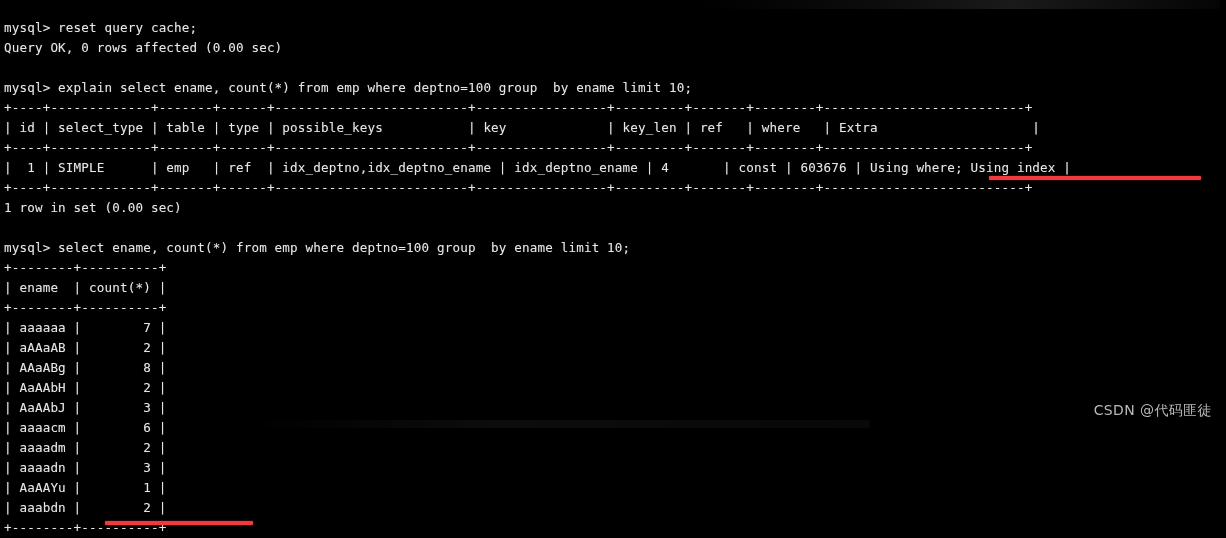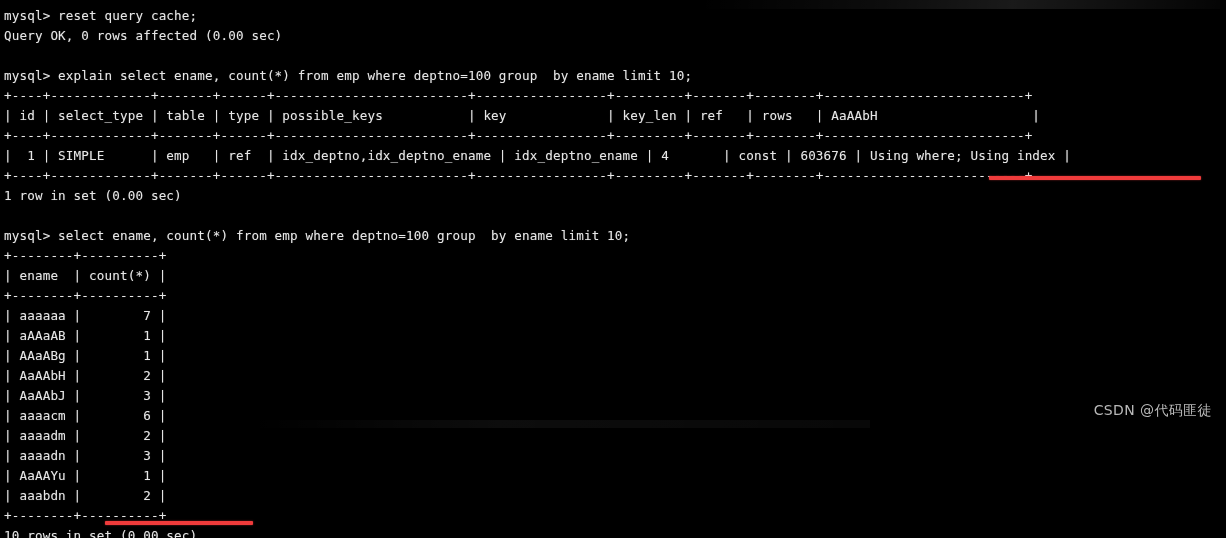--- a/index.html
+++ b/index.html
@@ -12,21 +12,21 @@
     height: 538px;
     overflow: hidden;
     font-family: "DejaVu Sans Mono", "Liberation Mono", monospace;
   }
   #terminal {
     position: relative;
     width: 1226px;
     height: 428px;
     background: #000000;
     box-sizing: border-box;
-    padding: 6px 0 0 4px;
+    padding: 18px 0 0 4px;
   }
   .line {
     font-family: "DejaVu Sans Mono", "Liberation Mono", monospace;
     font-size: 12.6px;
     line-height: 20px;
     height: 20px;
     letter-spacing: 0.15px;
     color: #e6e6e6;
     white-space: pre;
     text-shadow: 0 0 1px rgba(200,200,200,0.35);
@@ -83,33 +83,33 @@
 </head>
 <body>
 
 <div id="terminal">
 
   <div class="line">mysql&gt; reset query cache;</div>
   <div class="line">Query OK, 0 rows affected (0.00 sec)</div>
   <div class="line blank"></div>
   <div class="line">mysql&gt; explain select ename, count(*) from emp where deptno=100 group  by ename limit 10;</div>
   <div class="line">+----+-------------+-------+------+-------------------------+-----------------+---------+-------+--------+--------------------------+</div>
-  <div class="line">| id | select_type | table | type | possible_keys           | key             | key_len | ref   | rows   | AaAAbH                    |</div>
+  <div class="line">| id | select_type | table | type | possible_keys           | key             | key_len | ref   | where   | Extra                    |</div>
   <div class="line">+----+-------------+-------+------+-------------------------+-----------------+---------+-------+--------+--------------------------+</div>
   <div class="line">|  1 | SIMPLE      | emp   | ref  | idx_deptno,idx_deptno_ename | idx_deptno_ename | 4       | const | 603676 | Using where; Using index |</div>
   <div class="line">+----+-------------+-------+------+-------------------------+-----------------+---------+-------+--------+--------------------------+</div>
   <div class="line">1 row in set (0.00 sec)</div>
   <div class="line blank"></div>
   <div class="line">mysql&gt; select ename, count(*) from emp where deptno=100 group  by ename limit 10;</div>
   <div class="line">+--------+----------+</div>
   <div class="line">| ename  | count(*) |</div>
   <div class="line">+--------+----------+</div>
   <div class="line">| aaaaaa |        7 |</div>
-  <div class="line">| aAAaAB |        1 |</div>
-  <div class="line">| AAaABg |        1 |</div>
+  <div class="line">| aAAaAB |        2 |</div>
+  <div class="line">| AAaABg |        8 |</div>
   <div class="line">| AaAAbH |        2 |</div>
   <div class="line">| AaAAbJ |        3 |</div>
   <div class="line">| aaaacm |        6 |</div>
   <div class="line">| aaaadm |        2 |</div>
   <div class="line">| aaaadn |        3 |</div>
   <div class="line">| AaAAYu |        1 |</div>
   <div class="line">| aaabdn |        2 |</div>
   <div class="line">+--------+----------+</div>
   <div class="line">10 rows in set (0.00 sec)</div>
 

